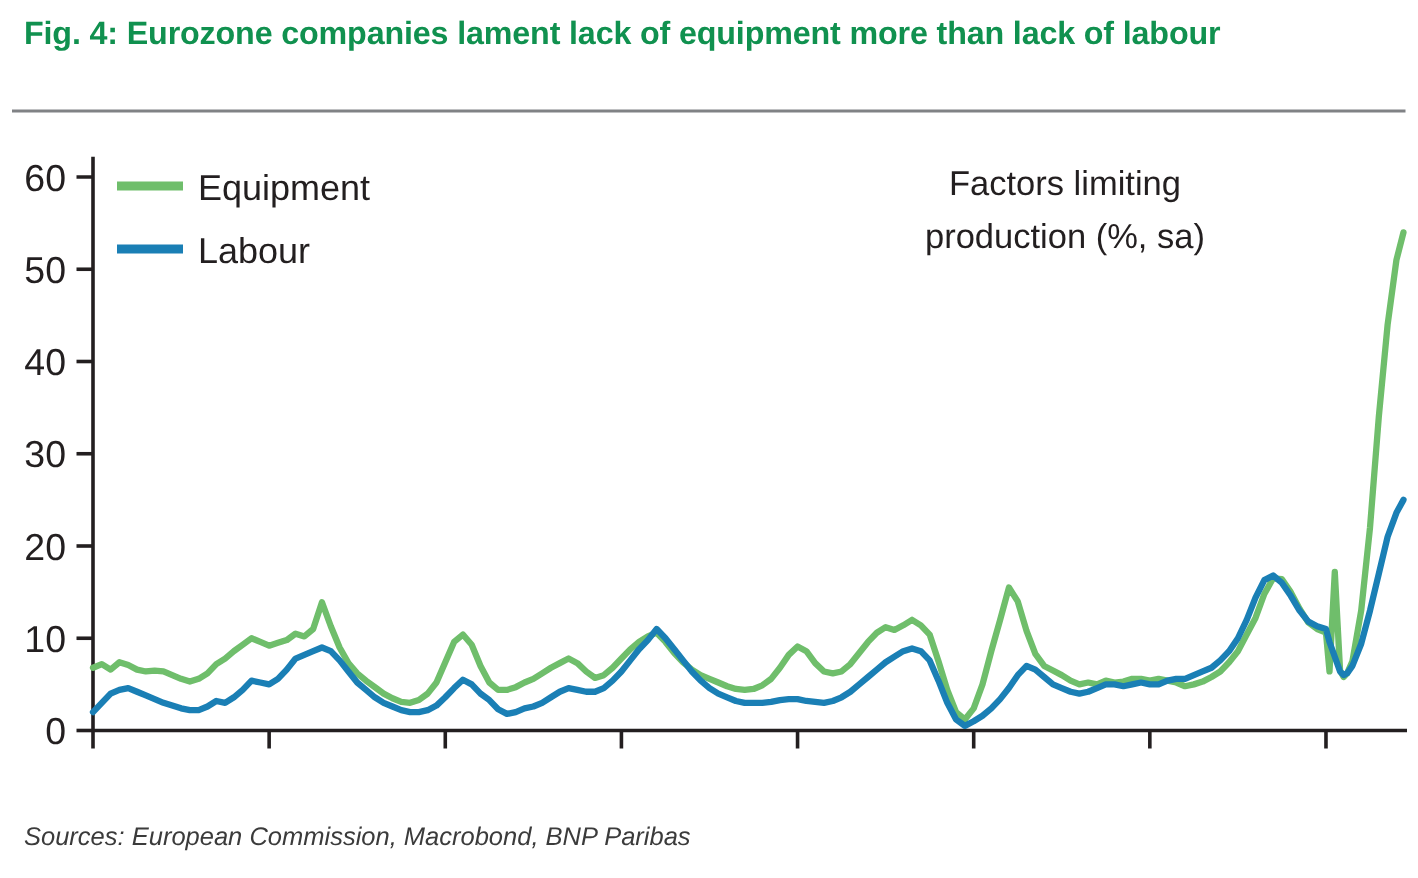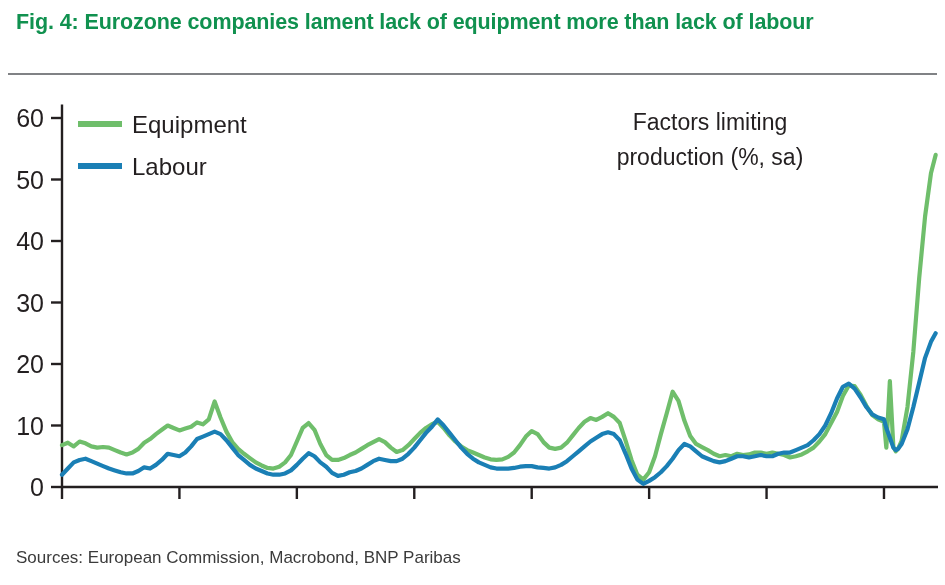--- a/index.html
+++ b/index.html
@@ -64,20 +64,21 @@
   .annot-text {
     font-family: "Liberation Sans", sans-serif;
     font-size: 23px;
     fill: #231f20;
   }
   .sources {
     position: absolute;
     left: 16px;
     top: 548px;
     font-size: 17px;
+    font-style: italic;
     color: #3b3b3b;
     font-family: "Liberation Sans", sans-serif;
     white-space: nowrap;
   }
 </style>
 </head>
 <body>
 
 <div id="figure">
 

